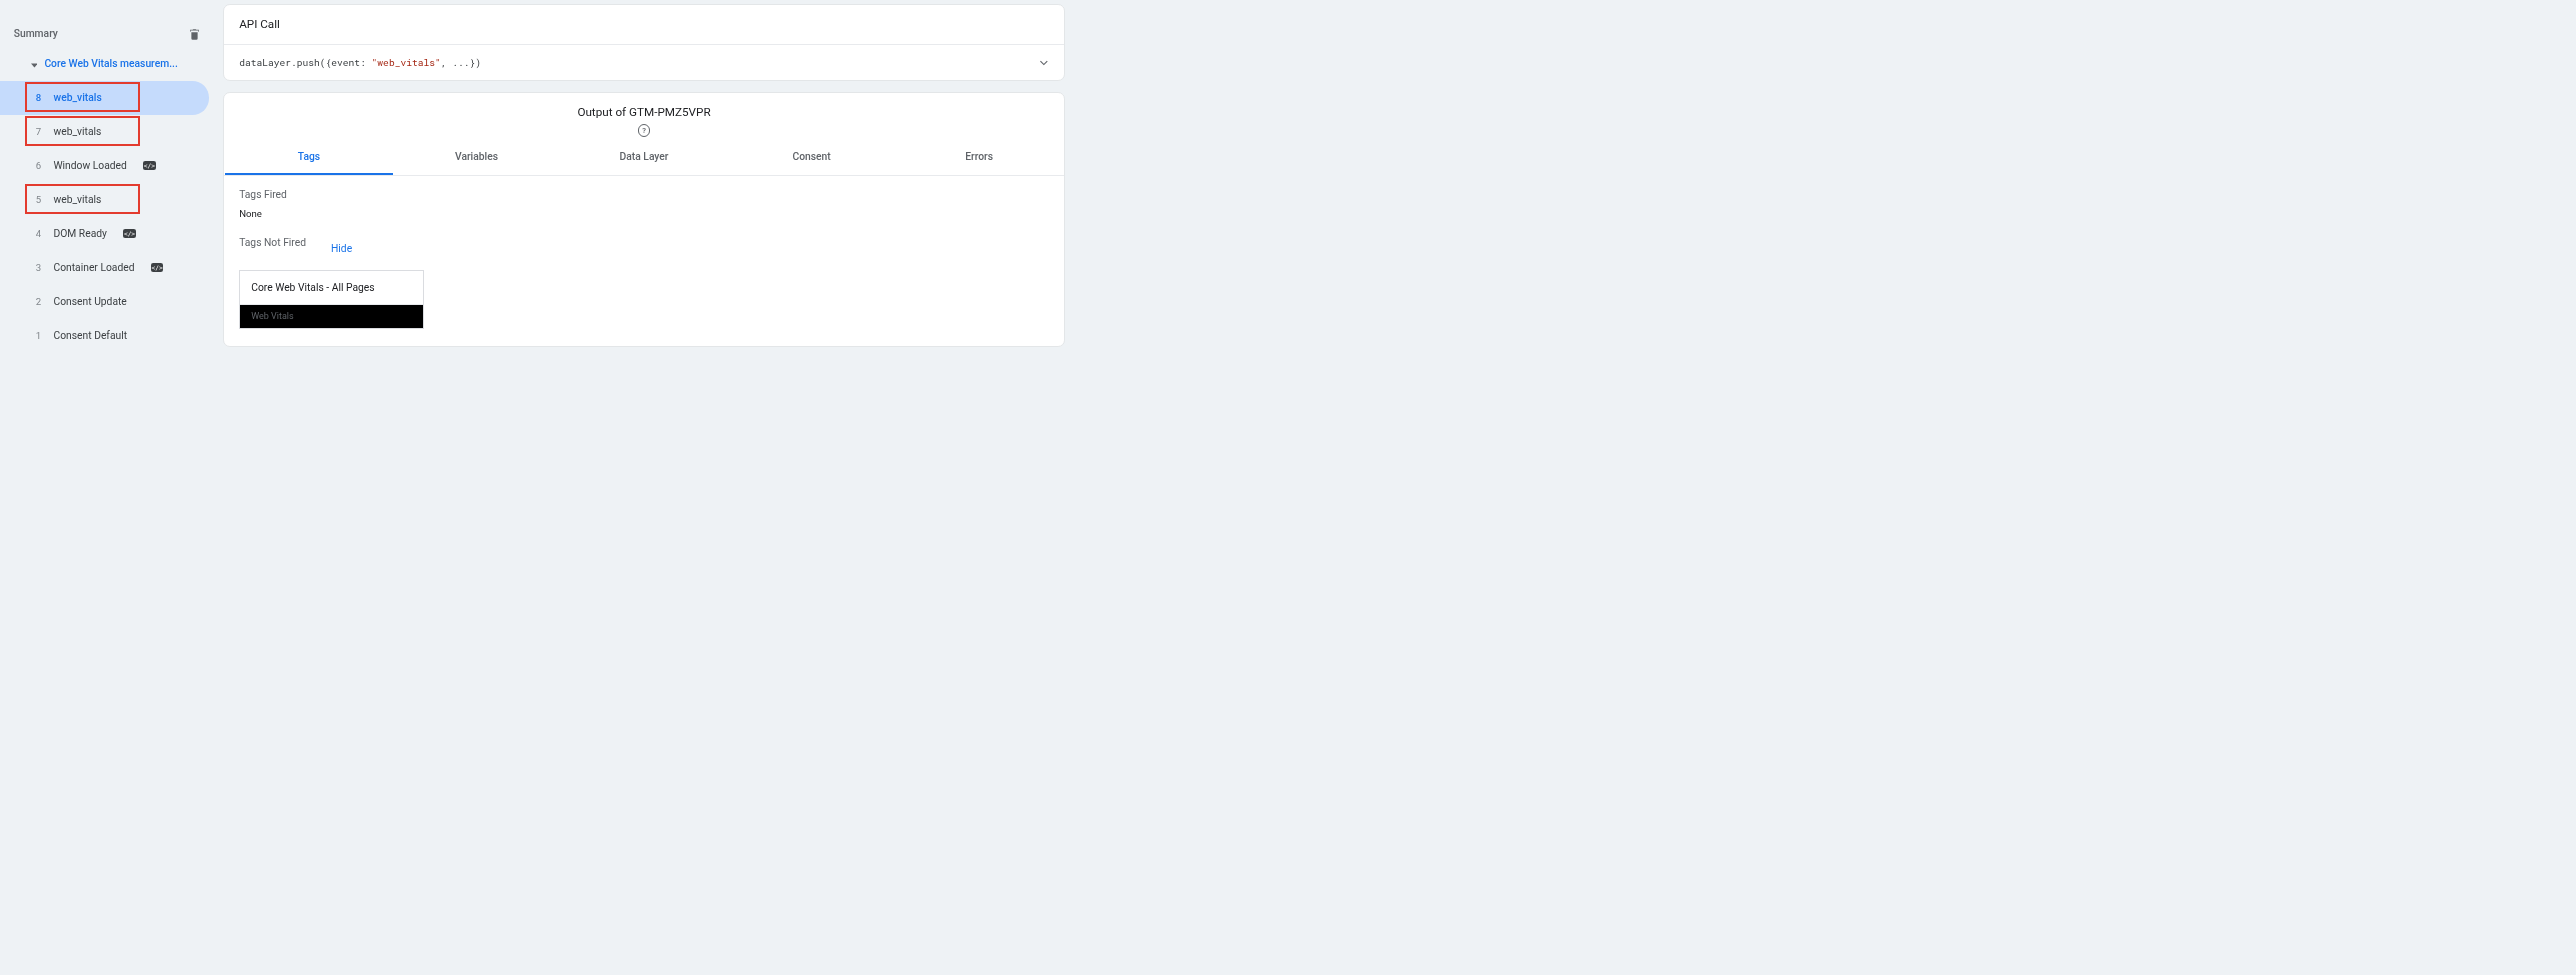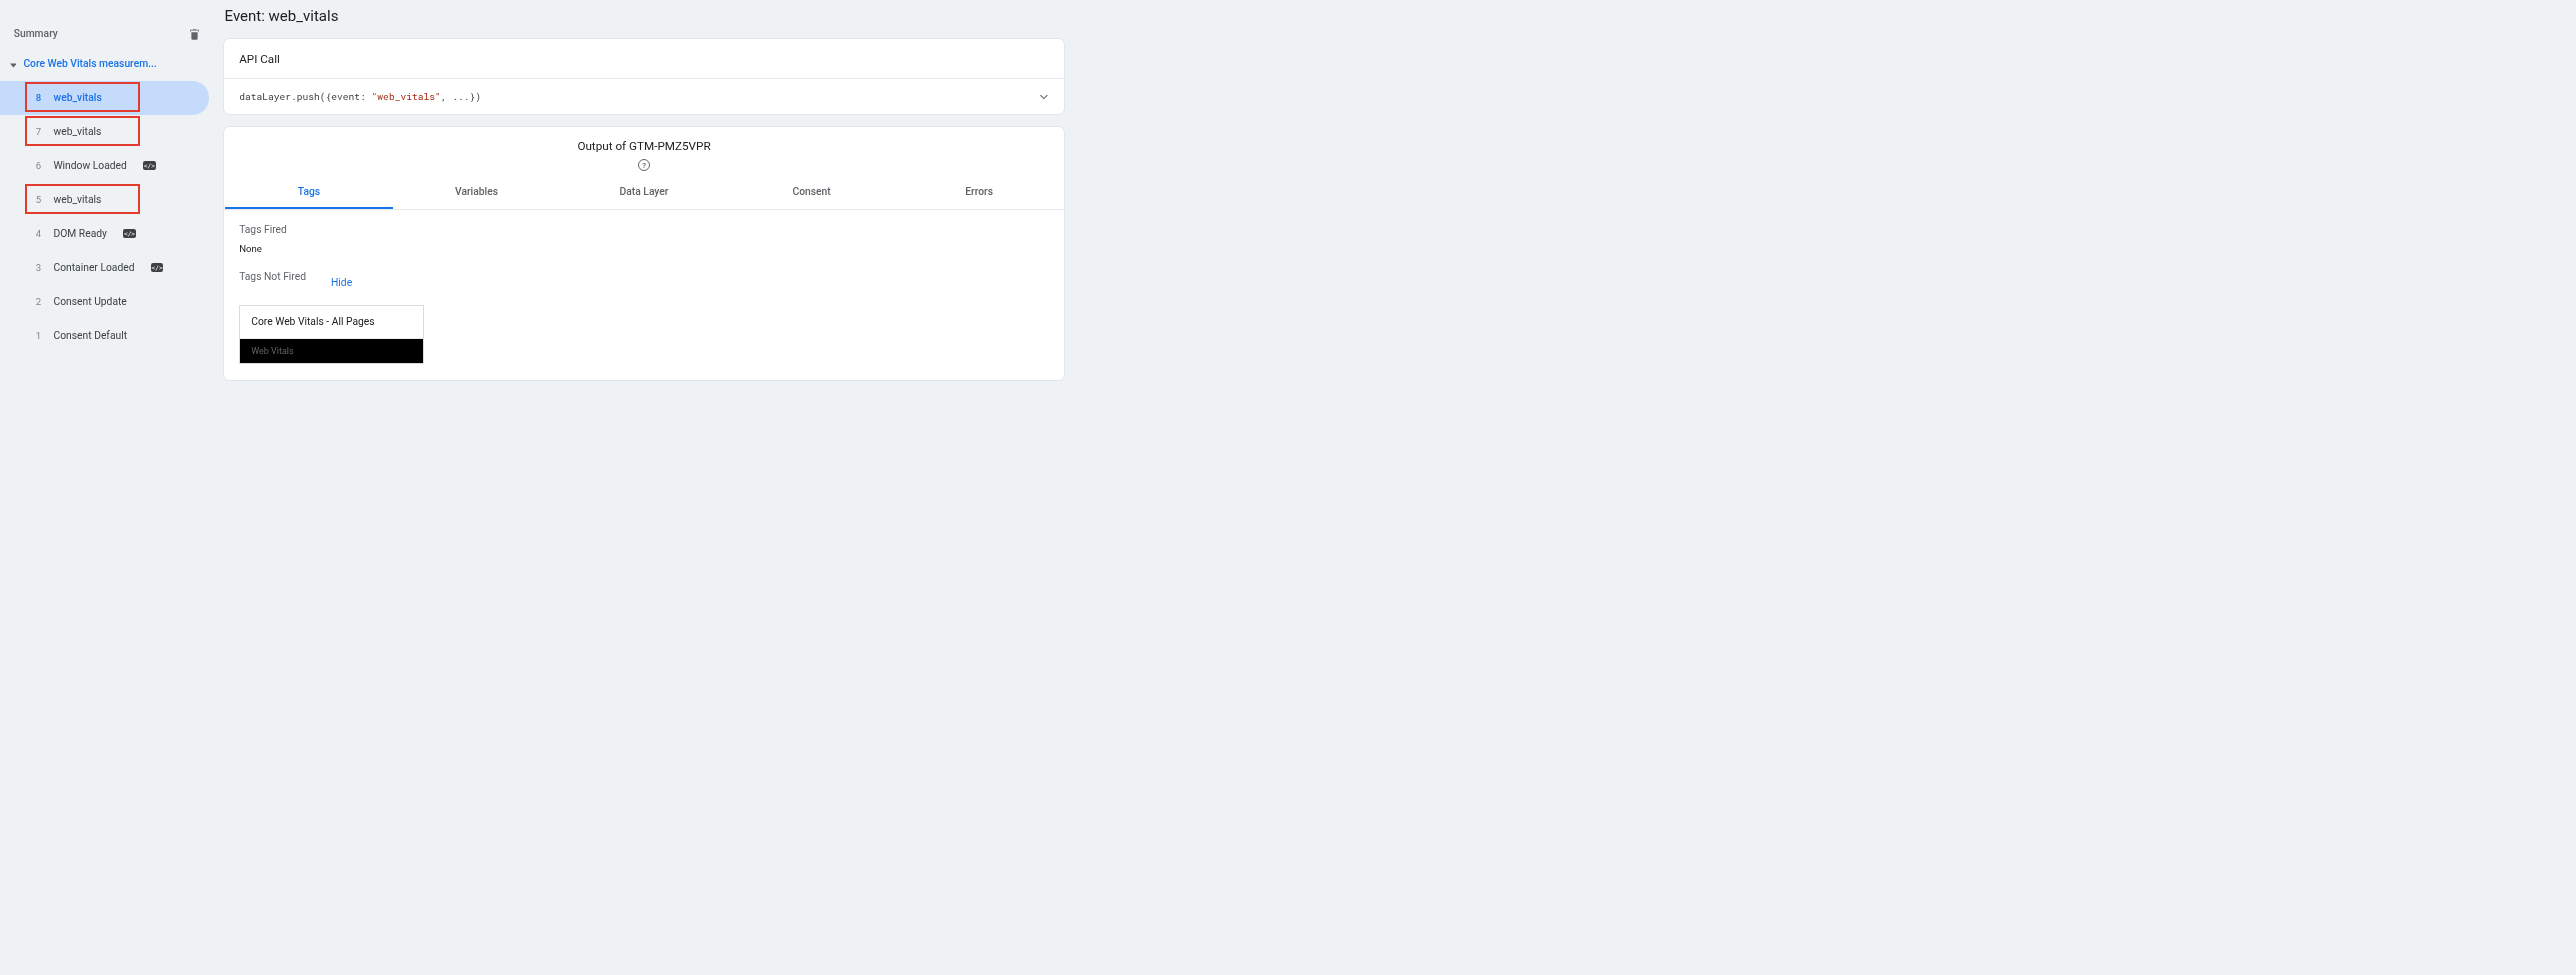--- a/index.html
+++ b/index.html
@@ -37,20 +37,21 @@
   .summary-icon {
     width: 16.5px; height: 16.5px;
     display:flex; align-items:center; justify-content:center;
     color:#5f6368;
   }
   .group-row {
     display:flex; align-items:center;
     padding: 5.5px 8.2px 5.5px 9.6px;
     height: 30px;
     gap: 6.9px;
+    margin-left: 21px;
   }
   .caret {
     width: 6.9px; height: 6.9px;
     display:inline-block;
     color:#5f6368;
   }
   .group-label {
     font-size: 10.3px;
     color:#1a73e8;
     font-weight: 500;
@@ -286,23 +287,20 @@
           <span class="event-name">Consent Update</span>
         </div>
         <div class="event-item">
           <span class="event-num">1</span>
           <span class="event-name">Consent Default</span>
         </div>
       </div>
   </div>
 
   <div class="main">
-    <div class="page-title">
-      <span>Event: </span><span>web_vitals</span>
-    </div>
 
     <div class="card">
       <div class="card-header">API Call</div>
       <div class="api-body">
         <span>
           <span>dataLayer.push({event: </span><span class="str">"web_vitals"</span><span>, ...})</span>
         </span>
         <span class="chevron-down">
           <svg viewBox="0 0 24 24" width="13.7" height="13.7" fill="none" stroke="currentColor" stroke-width="2">
               <path d="M6 9l6 6 6-6"></path>

